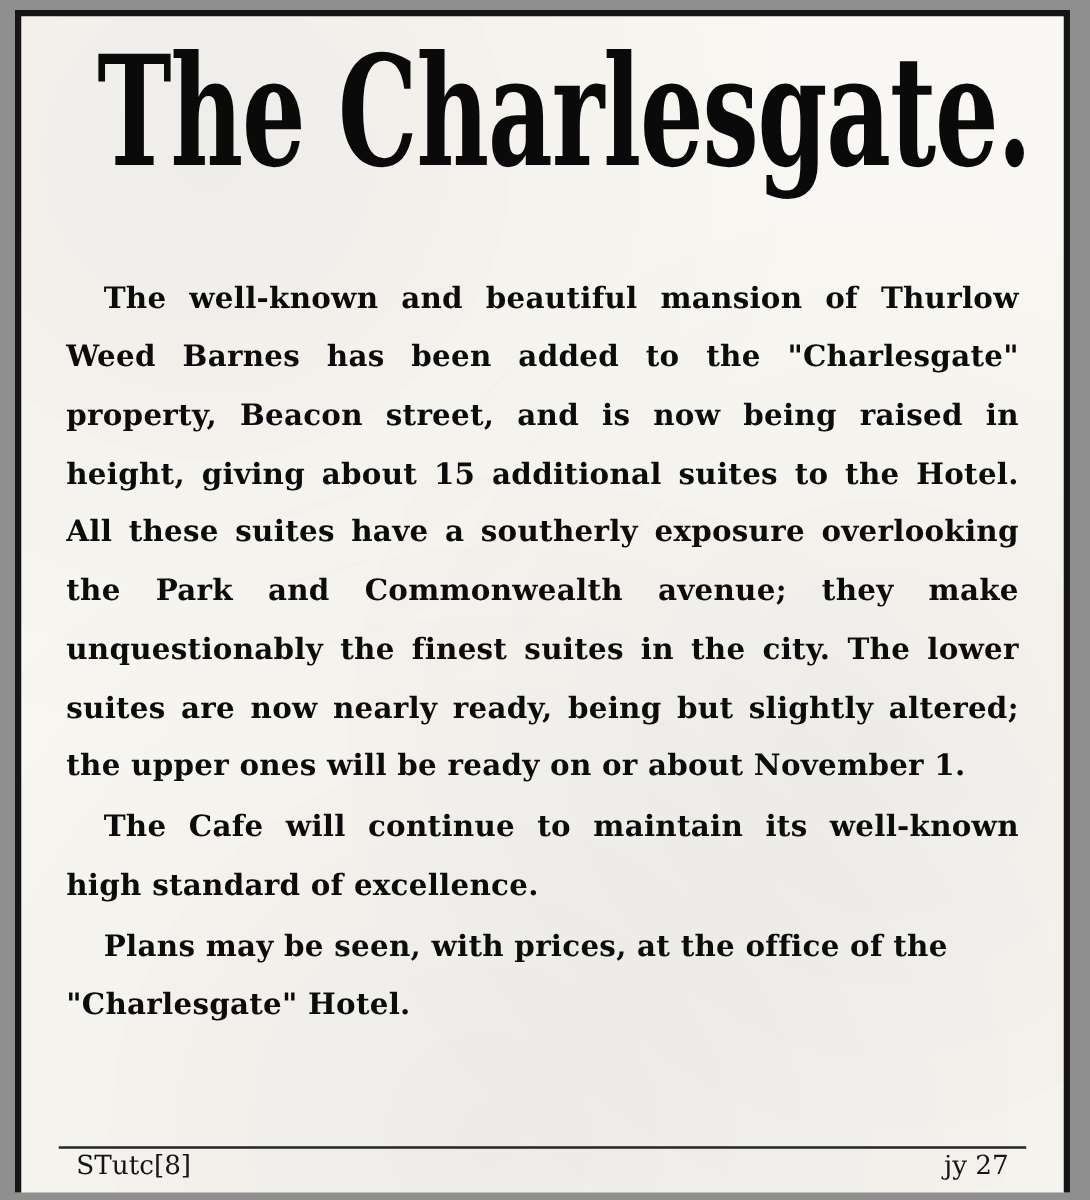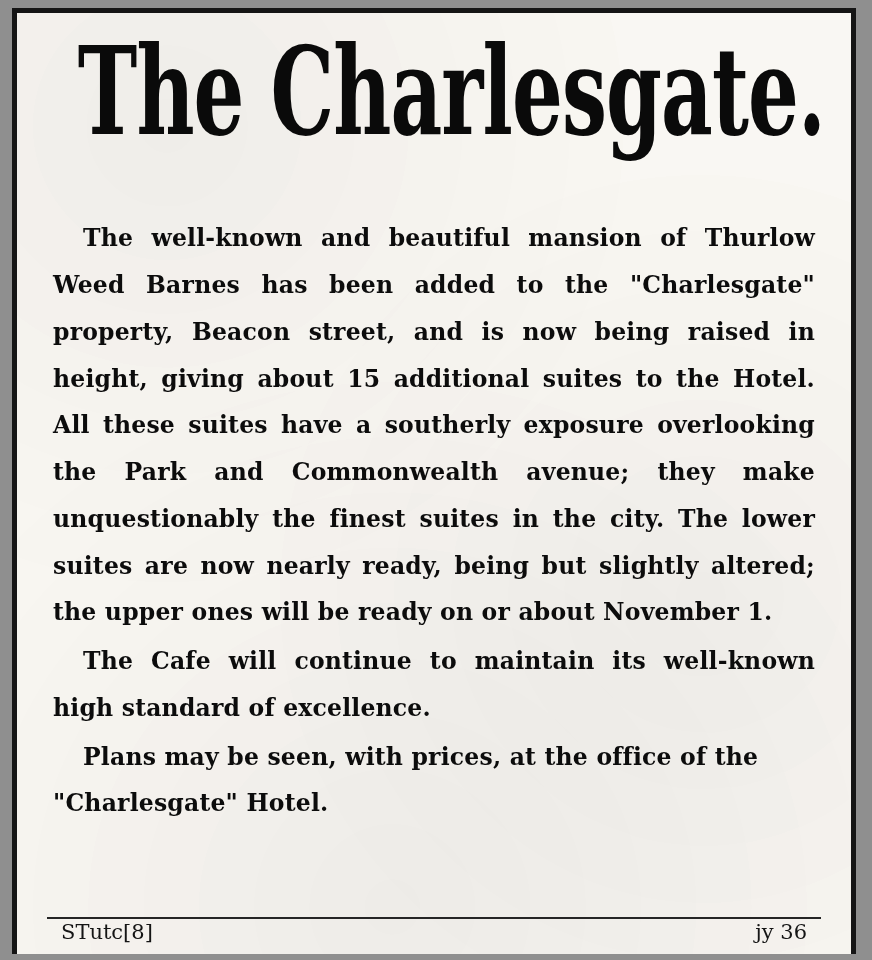--- a/index.html
+++ b/index.html
@@ -116,17 +116,17 @@
     <div class="headline-spacer"></div>
 
     <div class="body-copy">
       <p class="para indent">The well-known and beautiful mansion of Thurlow Weed Barnes has been added to the "Charlesgate" property, Beacon street, and is now being raised in height, giving about 15 additional suites to the Hotel.  All these suites have a southerly exposure overlooking the Park and Commonwealth avenue; they make unquestionably the finest suites in the city.  The lower suites are now nearly ready, being but slightly altered; the upper ones will be ready on or about November 1.</p>
       <p class="para indent">The Cafe will continue to maintain its well-known high standard of excellence.</p>
       <p class="para indent last">Plans may be seen, with prices, at the office of the "Charlesgate" Hotel.</p>
     </div>
 
     <div class="footer">
       <span class="left">STutc[8]</span>
-      <span class="right">jy 36</span>
+      <span class="right">jy 27</span>
     </div>
 
   </div>
 </div>
 
 </body></html>

